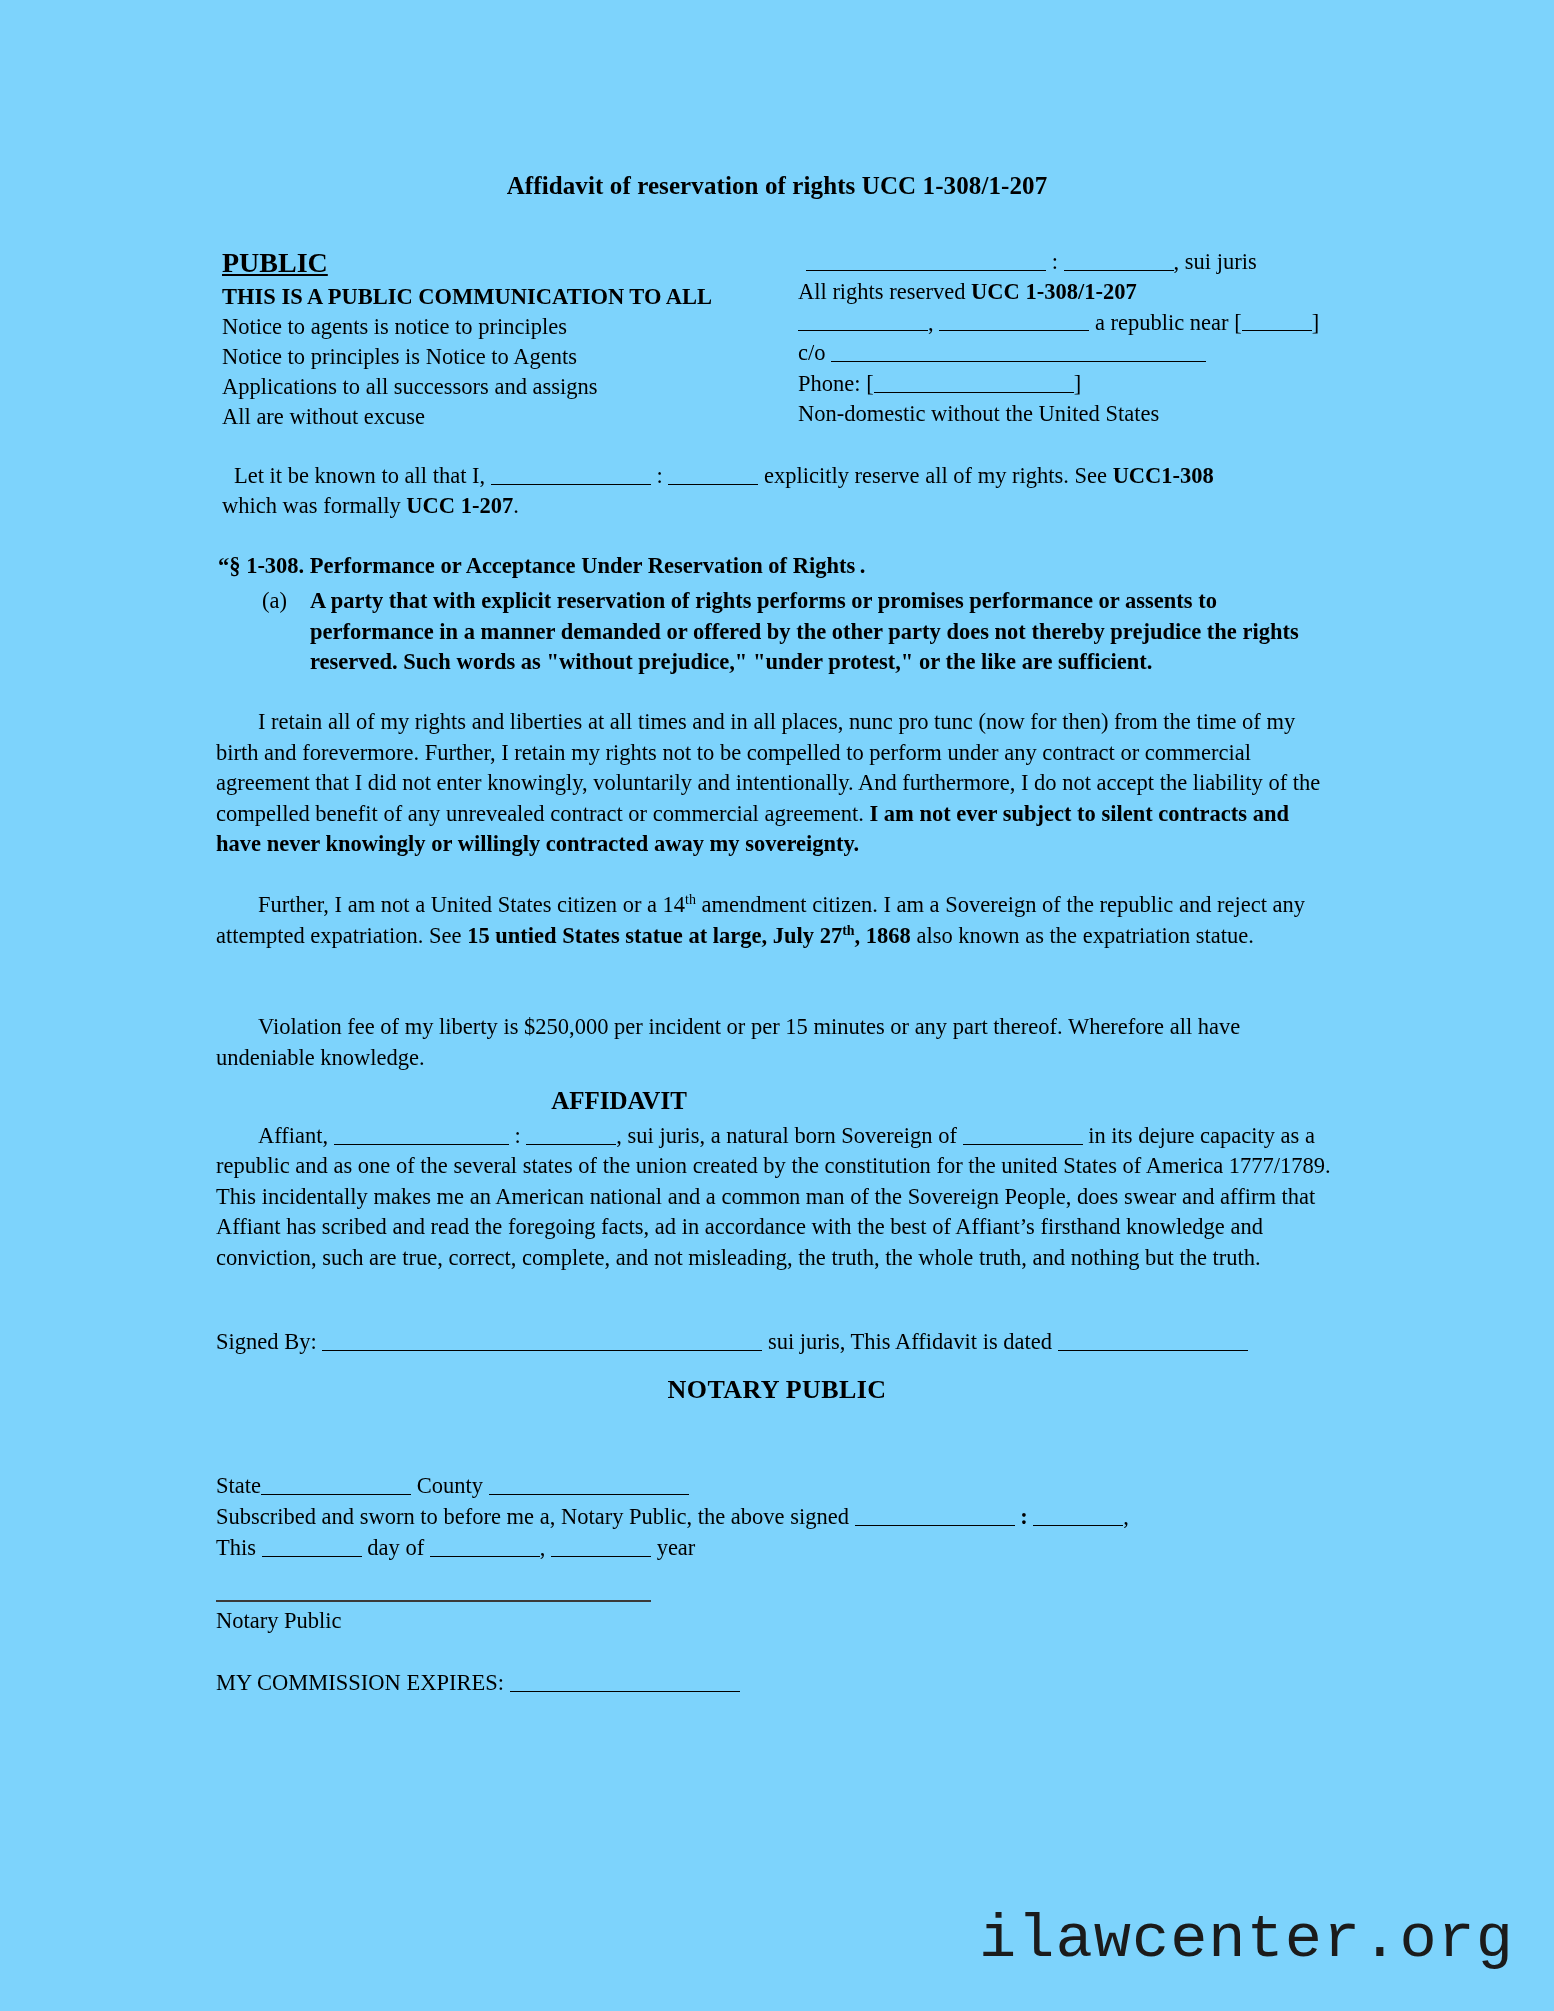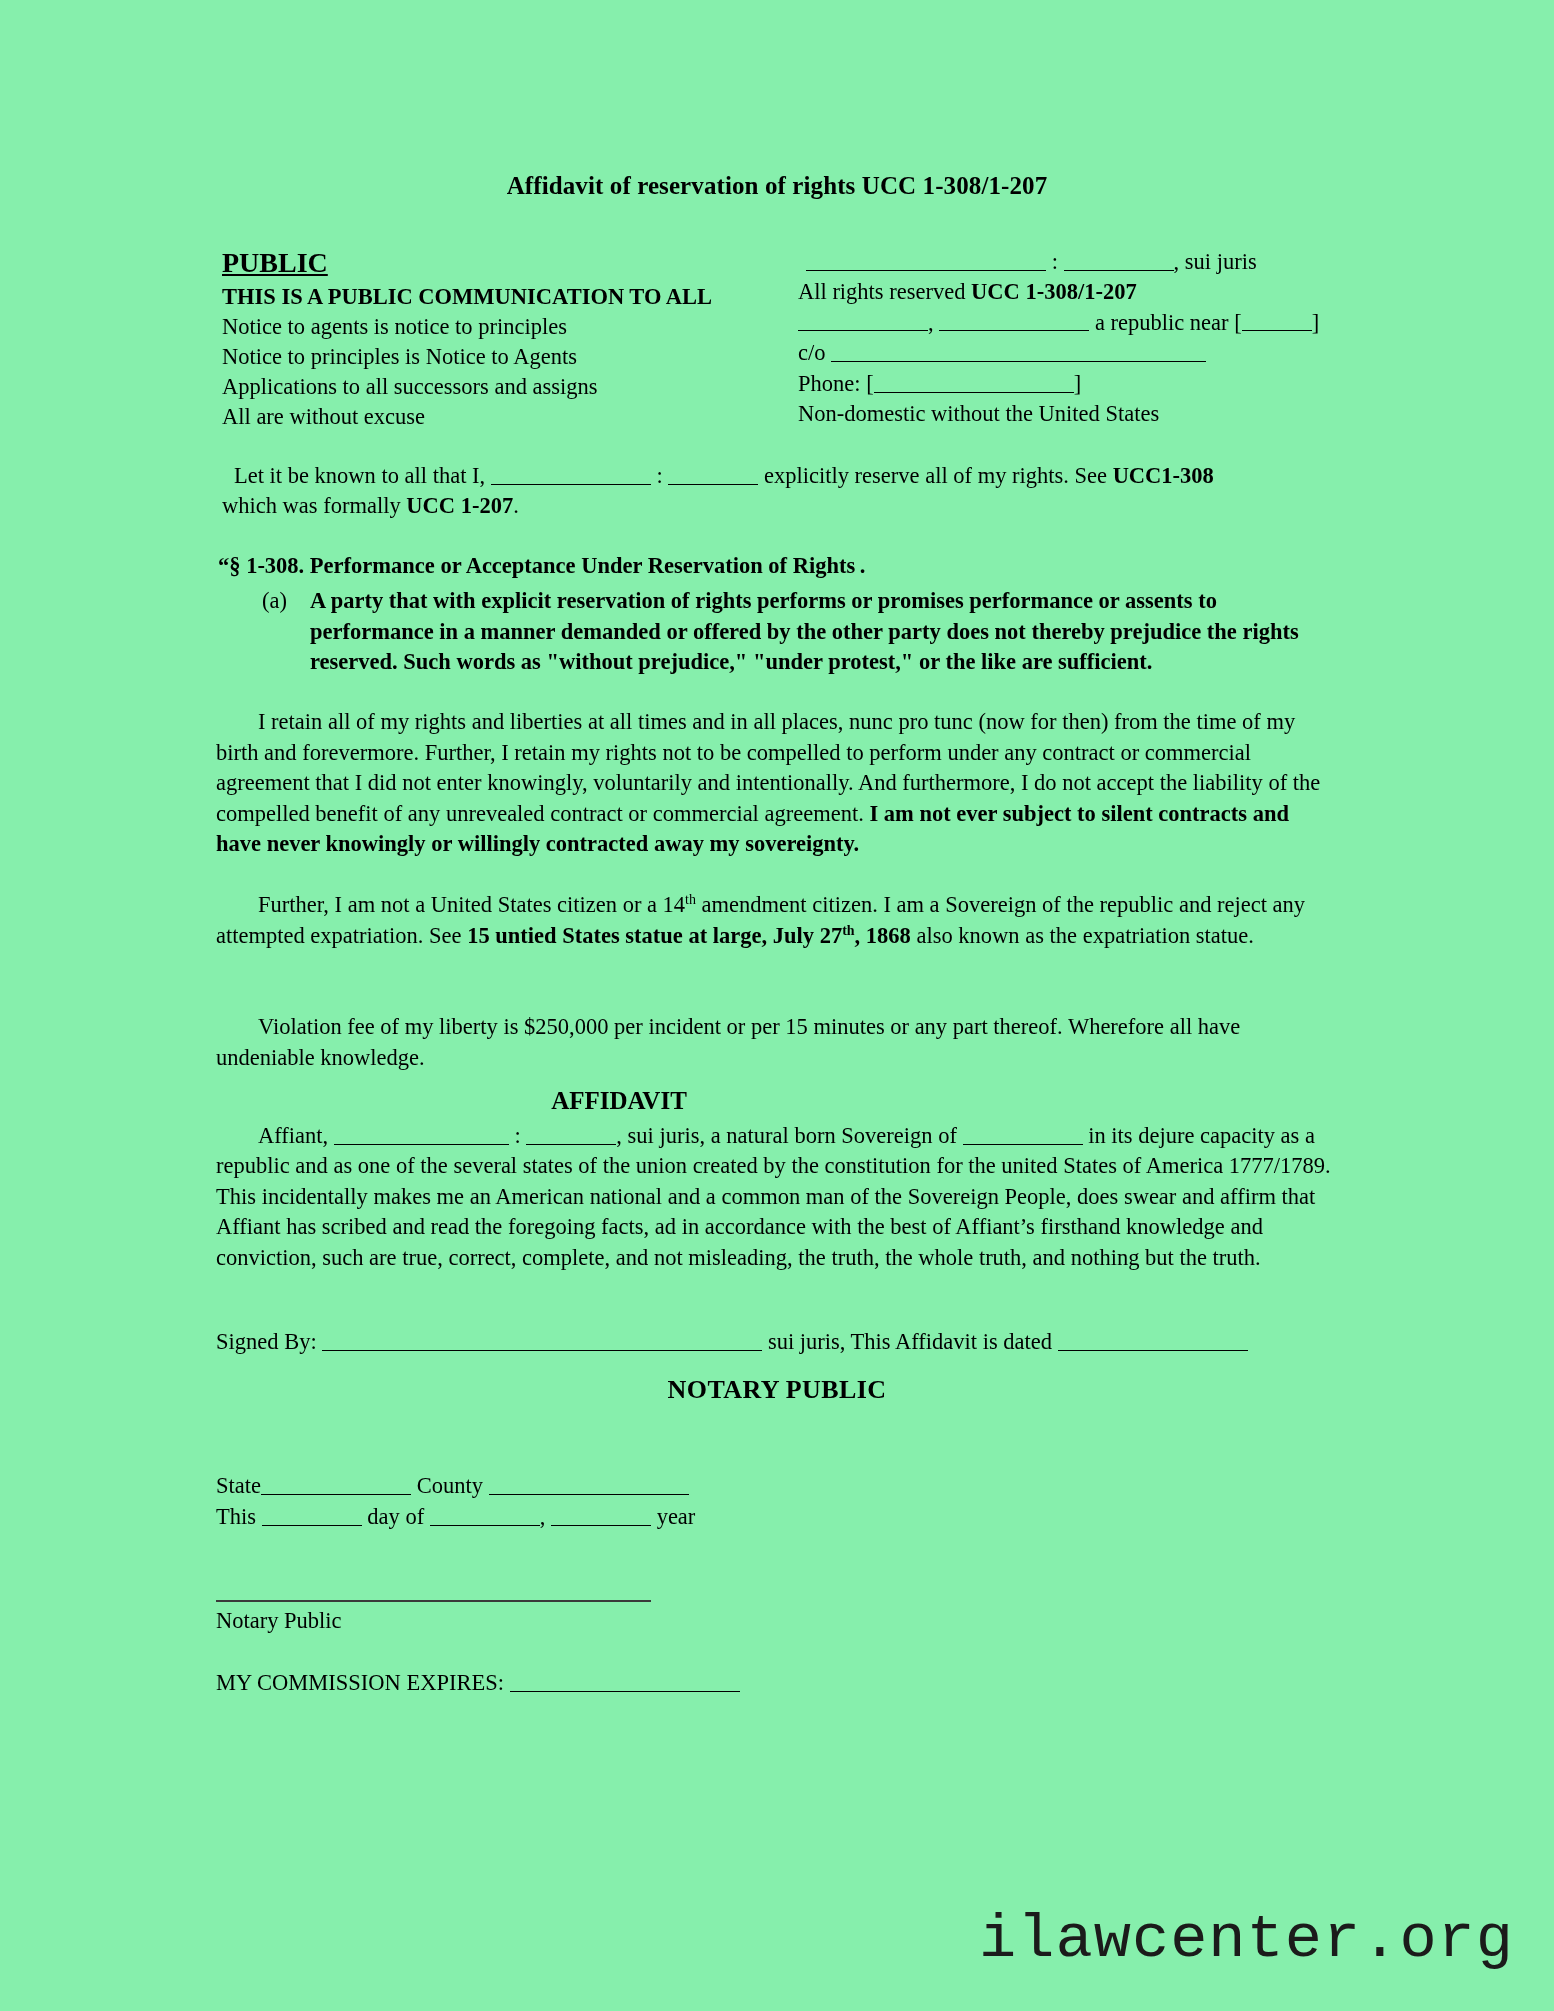--- a/index.html
+++ b/index.html
@@ -14,21 +14,21 @@
     font-family: "Liberation Serif", "DejaVu Serif", serif;
     color: #000000;
     overflow: hidden;
   }
 
   .page {
     position: absolute;
     left: 0; top: 0;
     width: 1554px;
     height: 2011px;
-    background: #86efac;
+    background: #7dd3fc;
   }
 
   
   .doc-title {
     position: absolute;
     left: 0;
     top: 172px;
     width: 1554px;
     text-align: center;
     font-size: 25px;
@@ -315,20 +315,21 @@
     <span>Signed By:</span>
     <span class="blank w440"></span>
     <span>sui juris, This Affidavit is dated</span>
     <span class="blank w190"></span>
   </div>
 
   <div class="notary-head">NOTARY PUBLIC</div>
 
   <div class="notary-block">
     <div class="nline"><span>State</span><span class="blank w150"></span> <span>County</span> <span class="blank w200"></span></div>
+    <div class="nline"><span>Subscribed and sworn to before me a, Notary Public, the above signed</span> <span class="blank w160 b"></span> <span class="b">:</span> <span class="blank w90 b"></span><span>,</span></div>
     <div class="nline"><span>This</span> <span class="blank w100"></span> <span>day of</span> <span class="blank w110"></span><span>,</span> <span class="blank w100"></span> <span>year</span></div>
   </div>
 
   <div class="notary-sig-rule"></div>
   <div class="notary-sig-label">Notary Public</div>
 
   <div class="commission"><span>MY COMMISSION EXPIRES:</span> <span class="blank w230"></span></div>
 
   <div class="watermark">ilawcenter.org</div>
 

